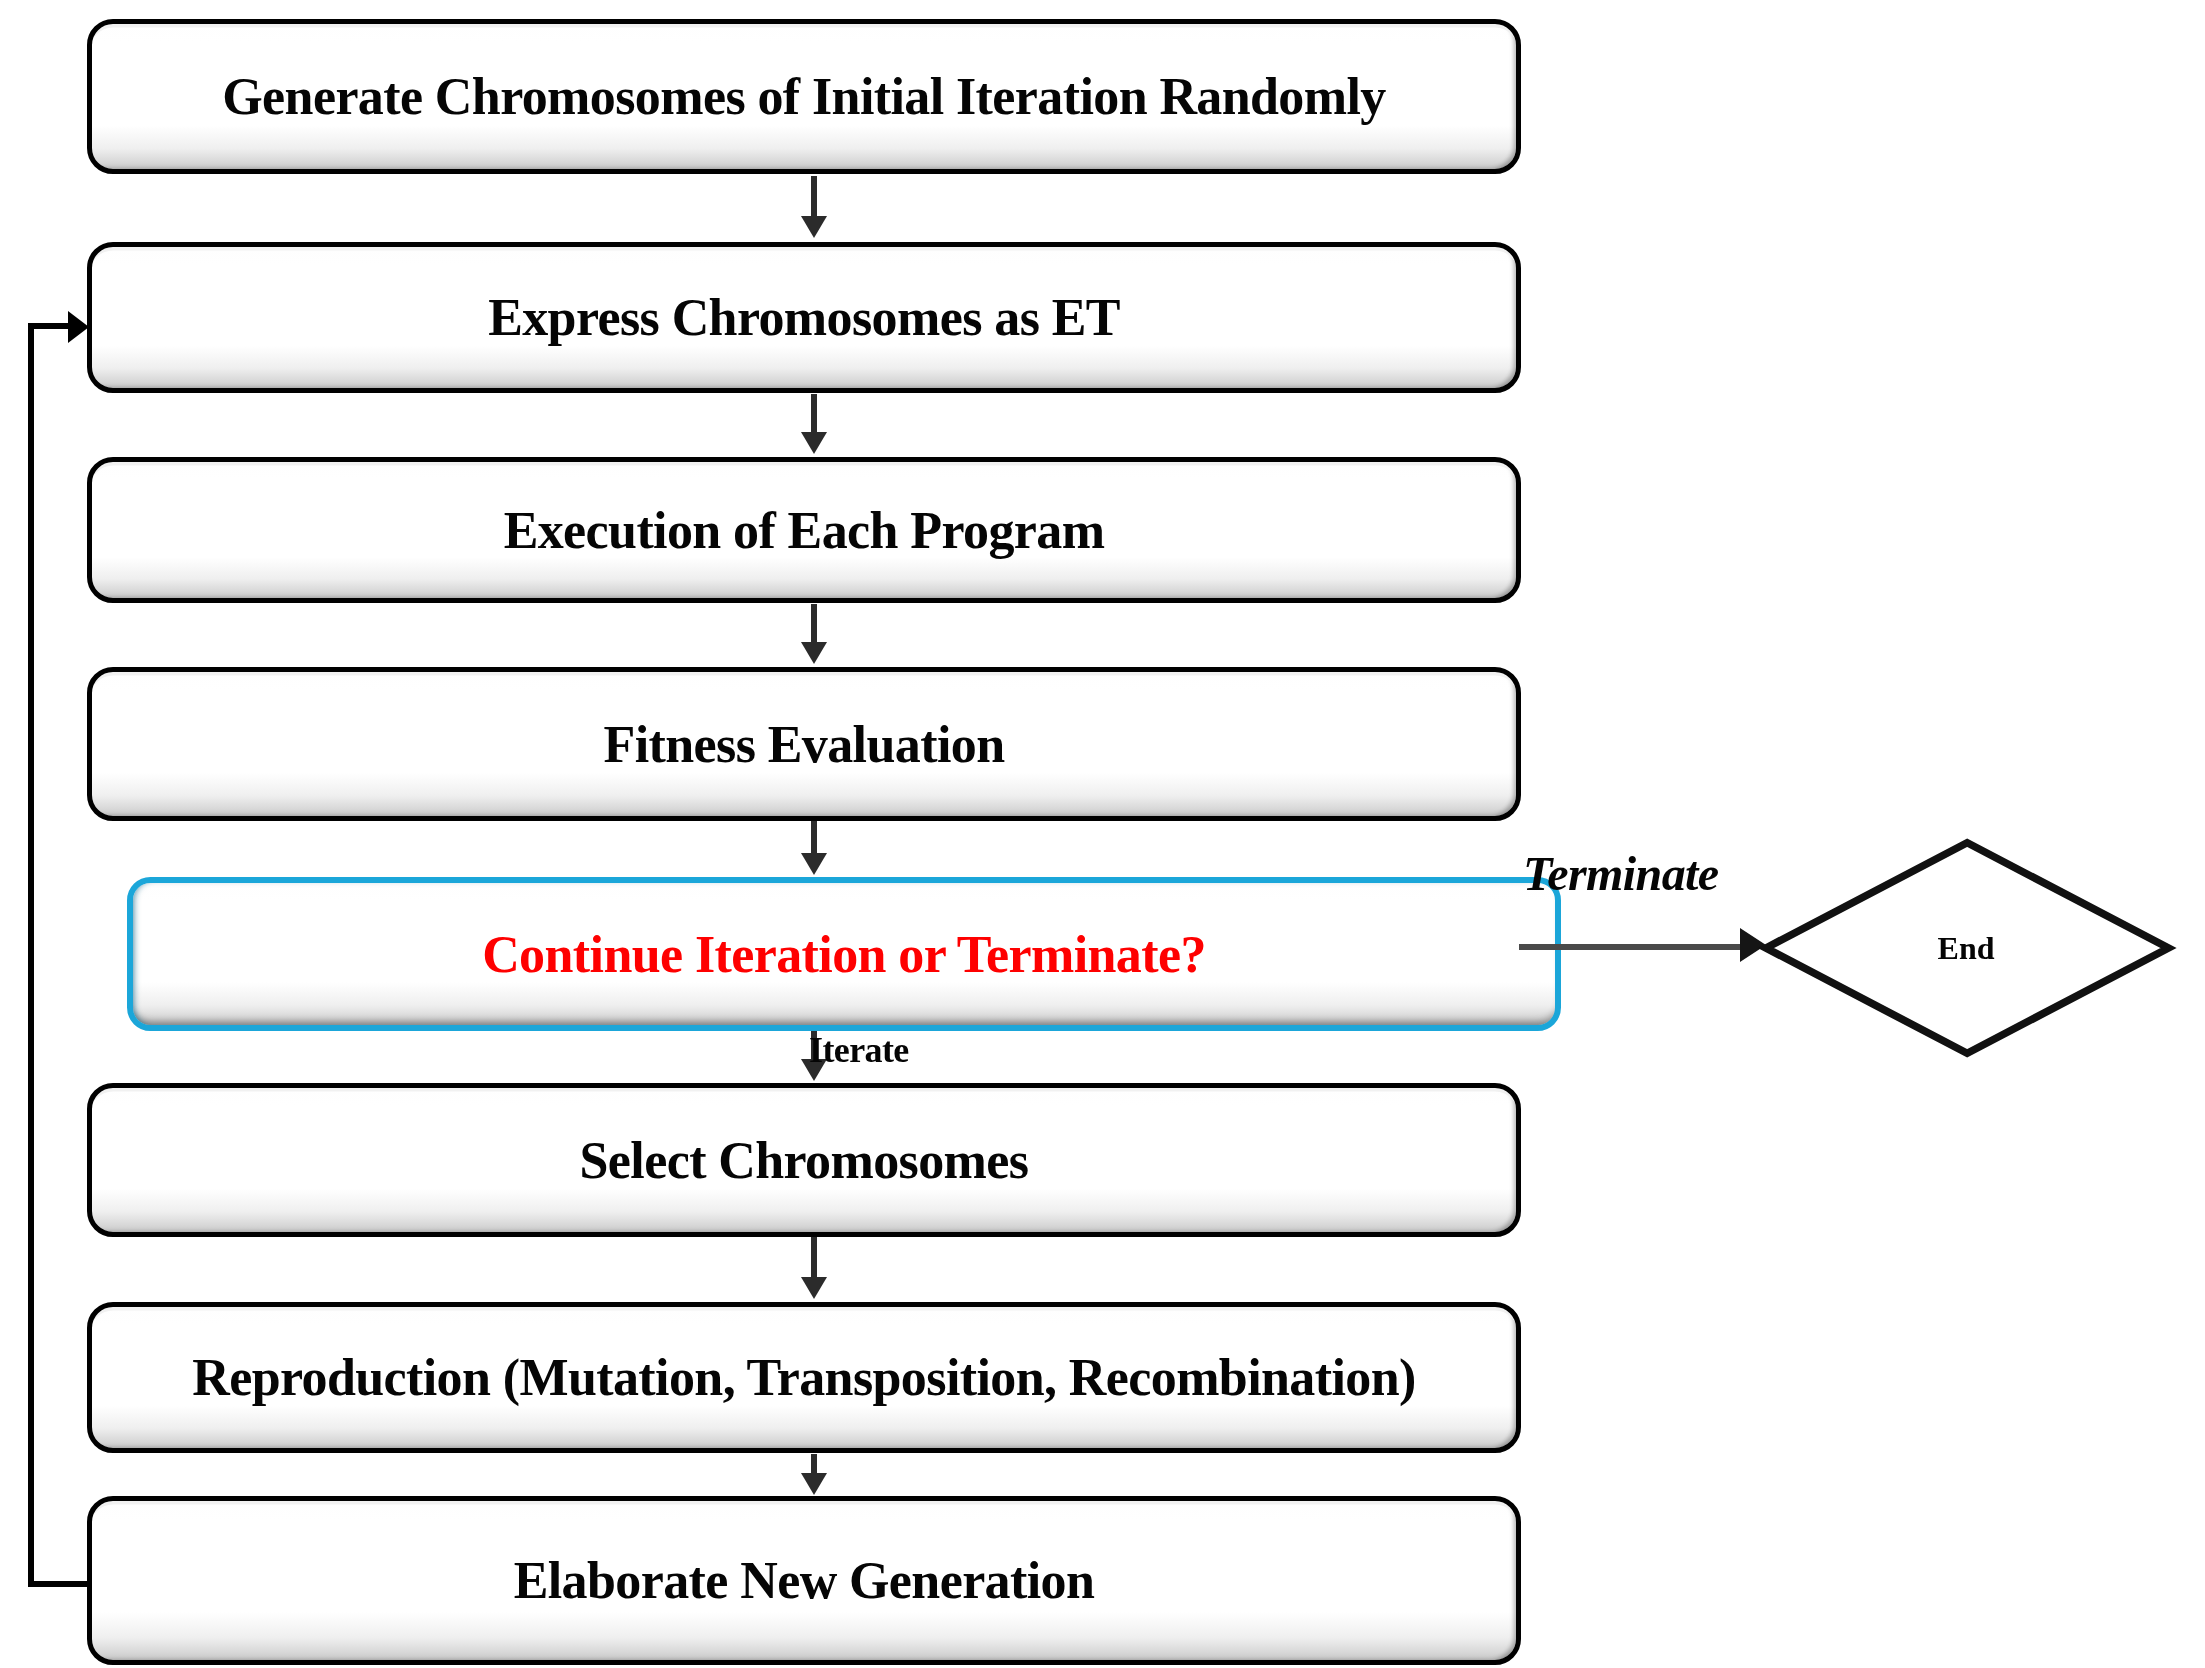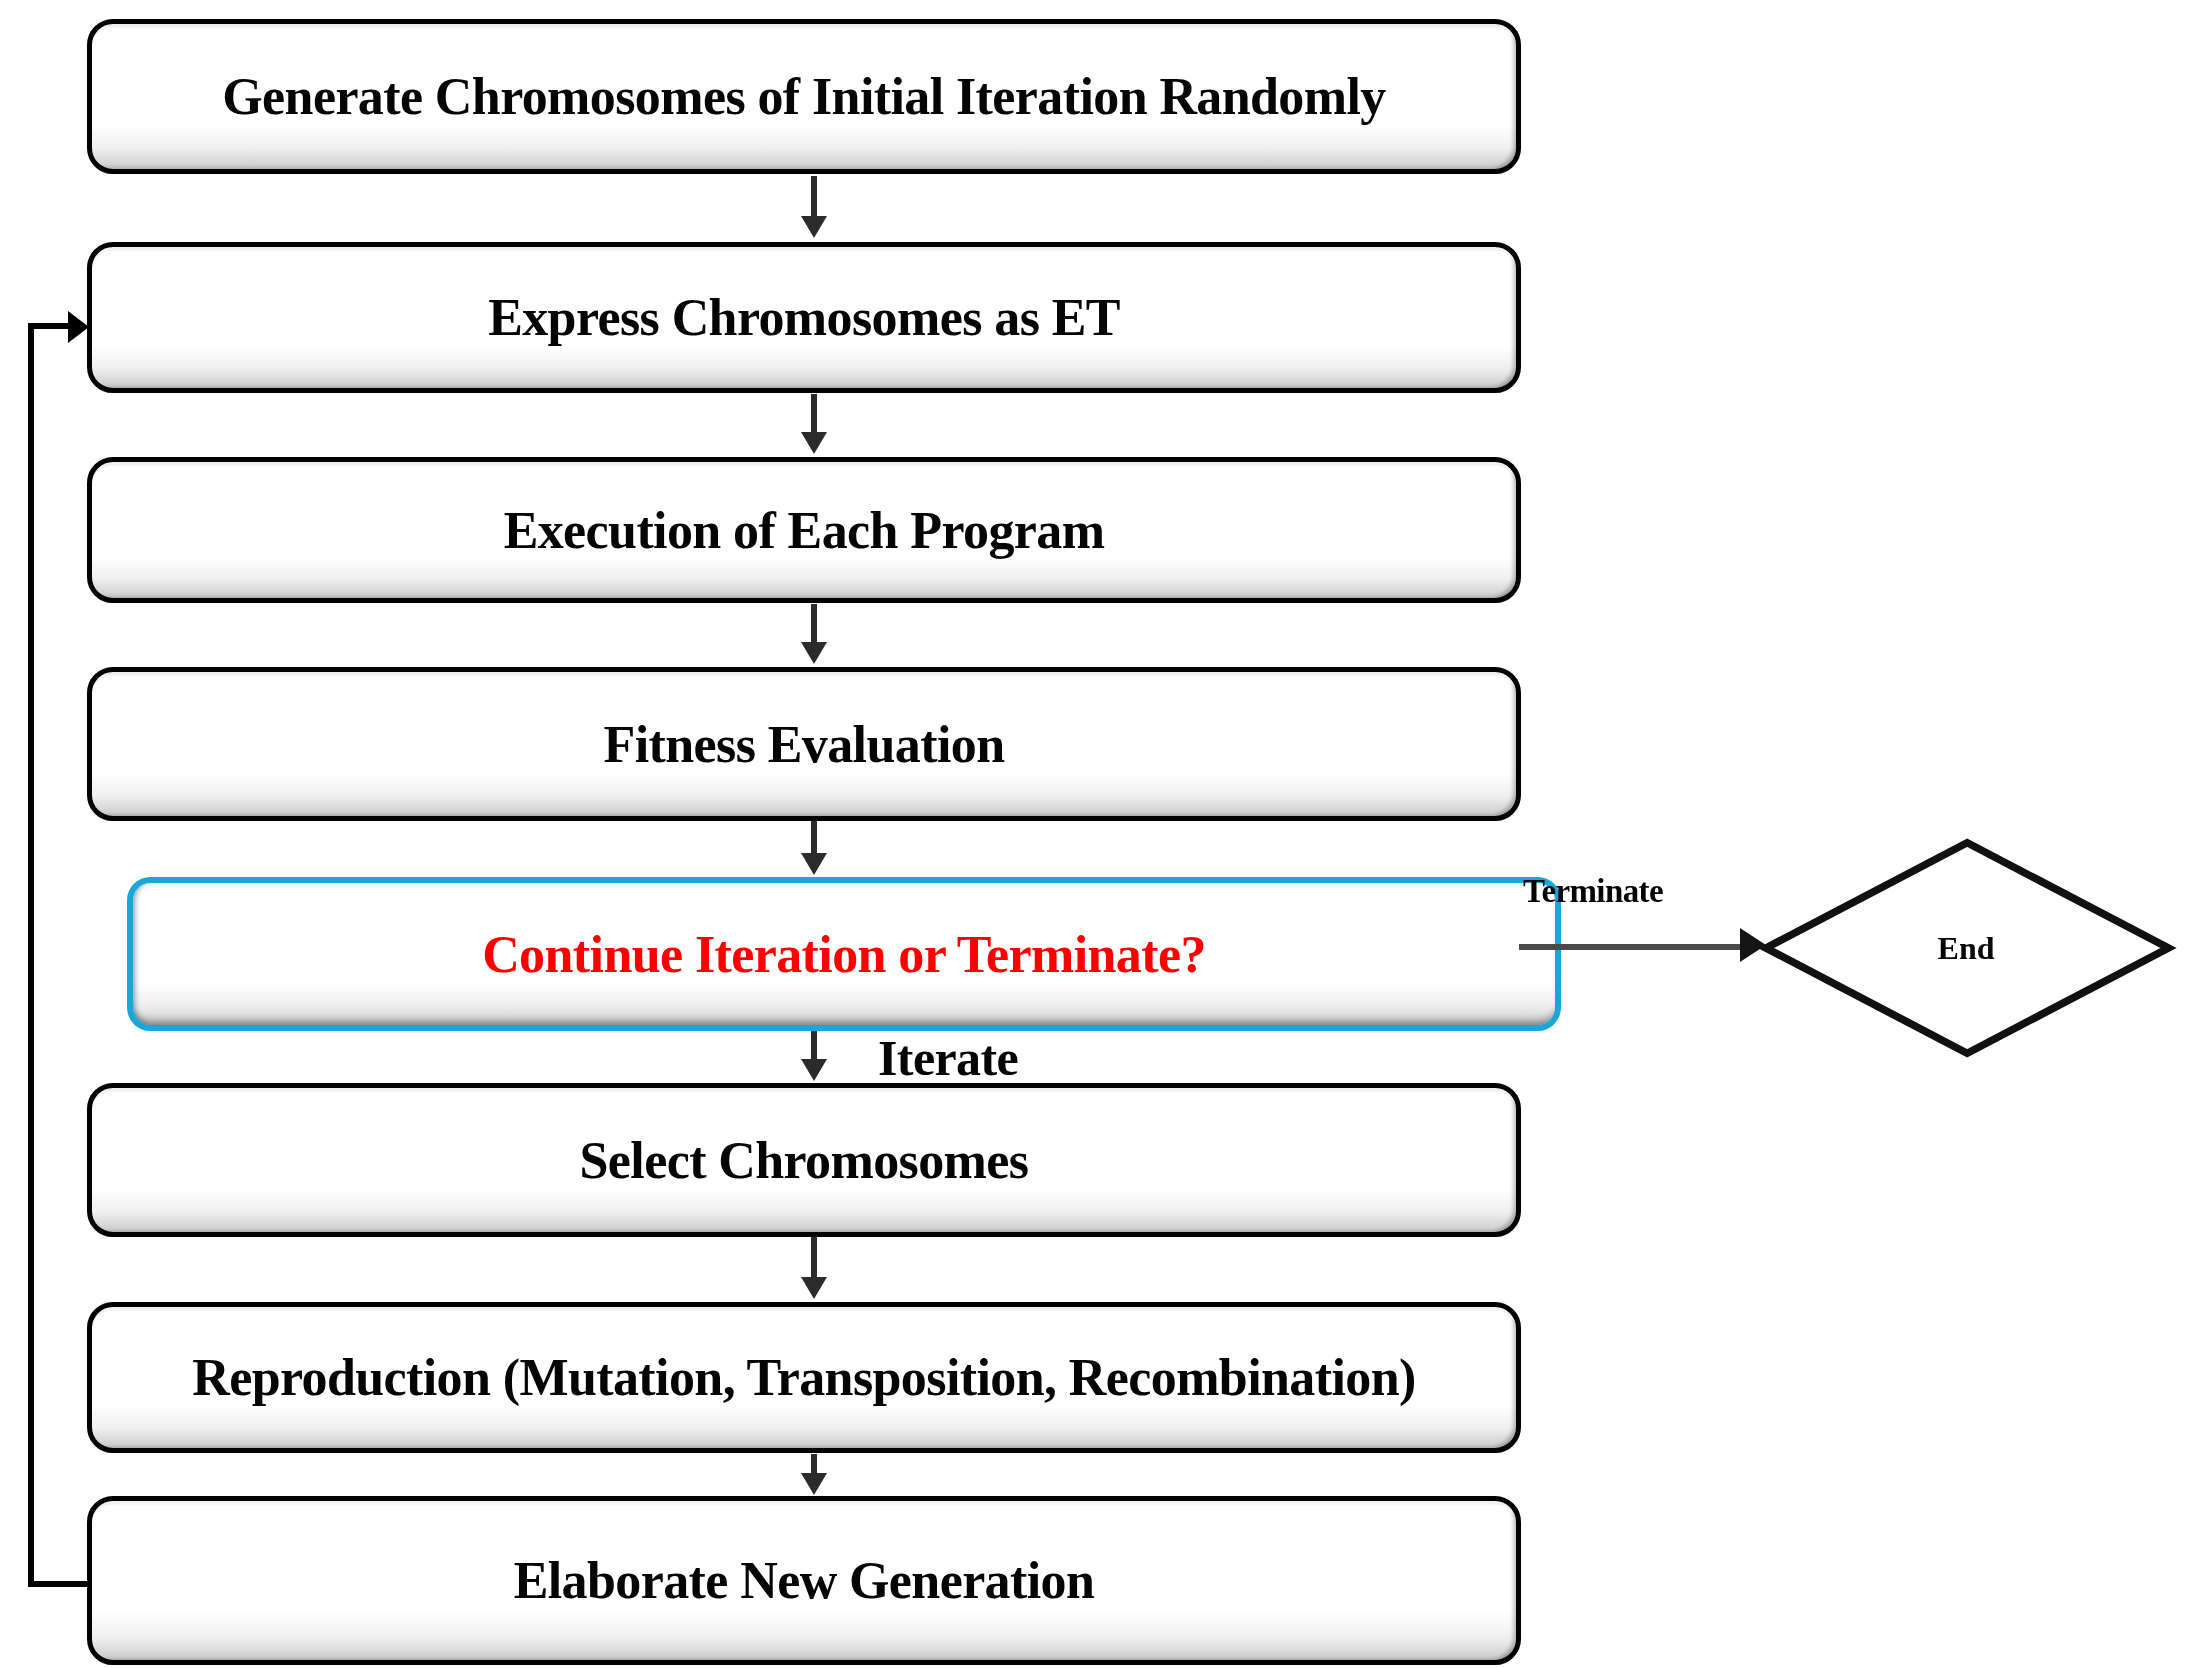--- a/index.html
+++ b/index.html
@@ -74,22 +74,22 @@
     width: 0; height: 0;
     border-top: 17px solid transparent;
     border-bottom: 17px solid transparent;
     border-left: 26px solid #151515;
   }
   .edge-label {
     position: absolute;
     white-space: nowrap;
     letter-spacing: -0.6px;
   }
-  #label-iterate   { left: 878px; top: 1029px; font-size: 50px; text-align: right; }
-  #label-terminate { left: 1523px; top: 873px; font-size: 33px; }
+  #label-iterate   { left: 809px; top: 1029px; font-size: 36px; text-align: right; }
+  #label-terminate { left: 1523px; top: 846px; font-size: 48px; font-style: italic; }
   #diamond-wrap, #end-label-wrap {
     position: absolute;
     left: 1749px; top: 831px;
     width: 434px; height: 234px;
   }
   #end-label-wrap {
     display: flex;
     align-items: center;
     justify-content: center;
     font-size: 32px;

